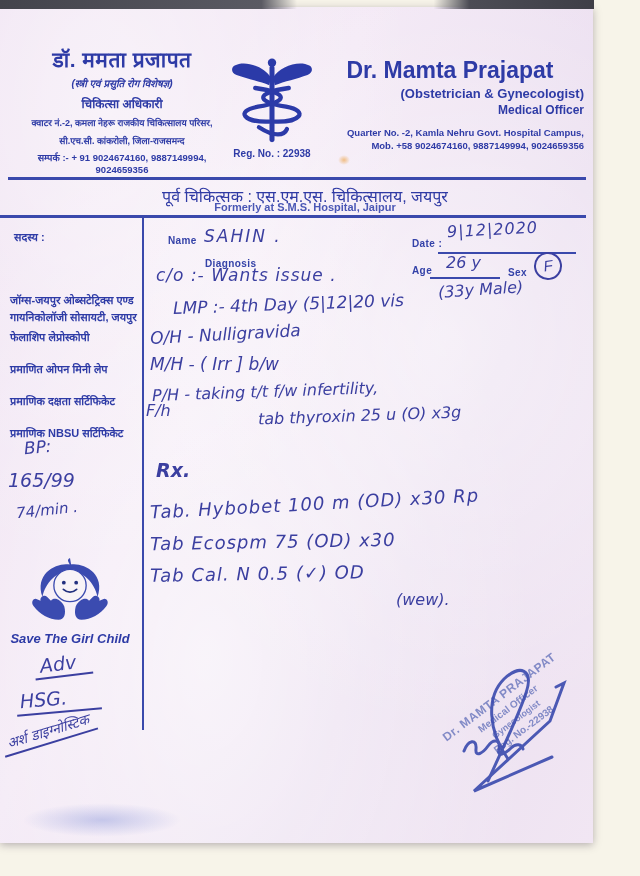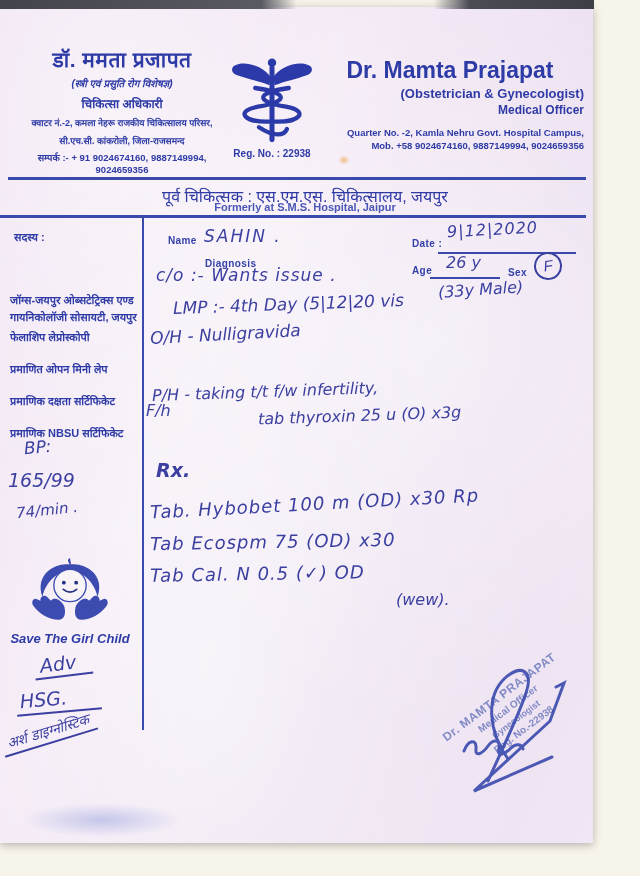--- a/index.html
+++ b/index.html
@@ -185,20 +185,21 @@
   <div class="abs lbl lbl-age">Age</div>
   <div class="abs hw hw-age">26 y</div>
   <div class="abs age-line"></div>
   <div class="abs lbl lbl-sex">Sex</div>
   <div class="abs sex-circle">F</div>
   <div class="abs hw hw-husband">(33y Male)</div>
 
   <div class="abs hw l0">c/o :- Wants issue .</div>
   <div class="abs hw l1">LMP :- 4th Day (5|12|20 vis</div>
   <div class="abs hw l2">O/H - Nulligravida</div>
+  <div class="abs hw l3">M/H - ( Irr ] b/w</div>
   <div class="abs hw l4">P/H - taking t/t f/w infertility,</div>
   <div class="abs hw l5">F/h</div>
   <div class="abs hw l6">tab thyroxin 25 u (O) x3g</div>
 
   <div class="abs hw rx">Rx.</div>
   <div class="abs hw m0">Tab. Hybobet 100 m  (OD) x30 Rp</div>
   <div class="abs hw m1">Tab  Ecospm 75  (OD) x30</div>
   <div class="abs hw m2">Tab  Cal. N 0.5  (✓) OD</div>
   <div class="abs hw m3">(wew).</div>
 

